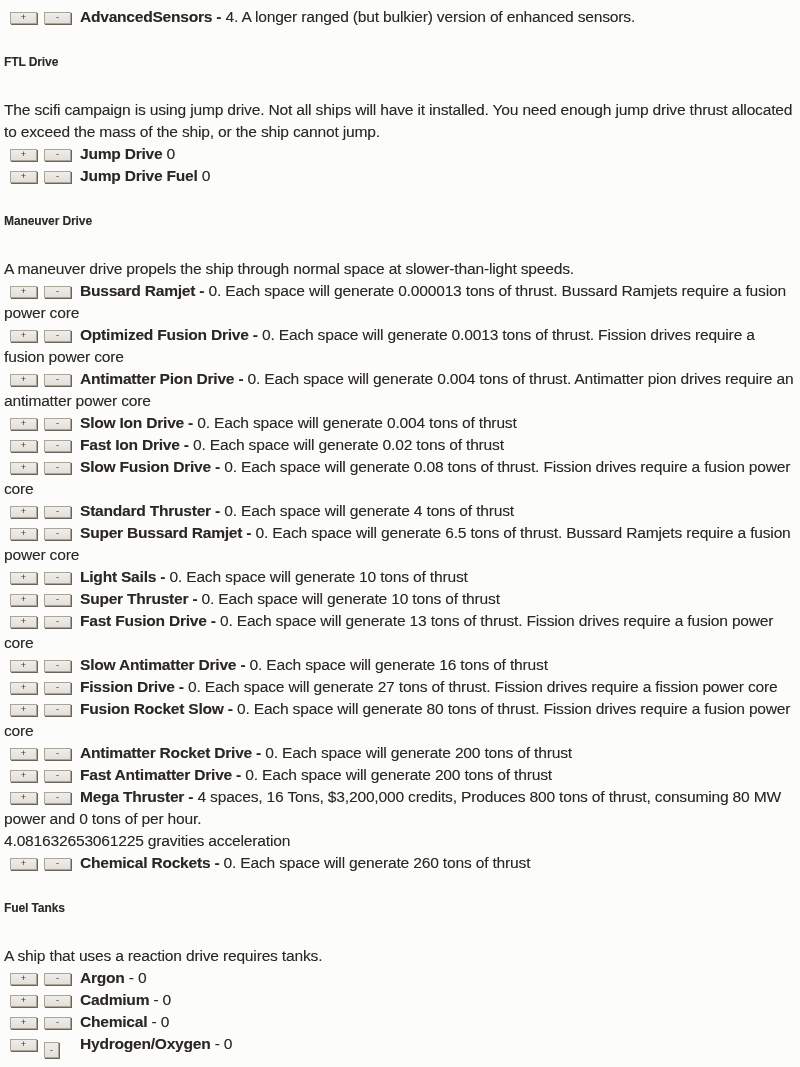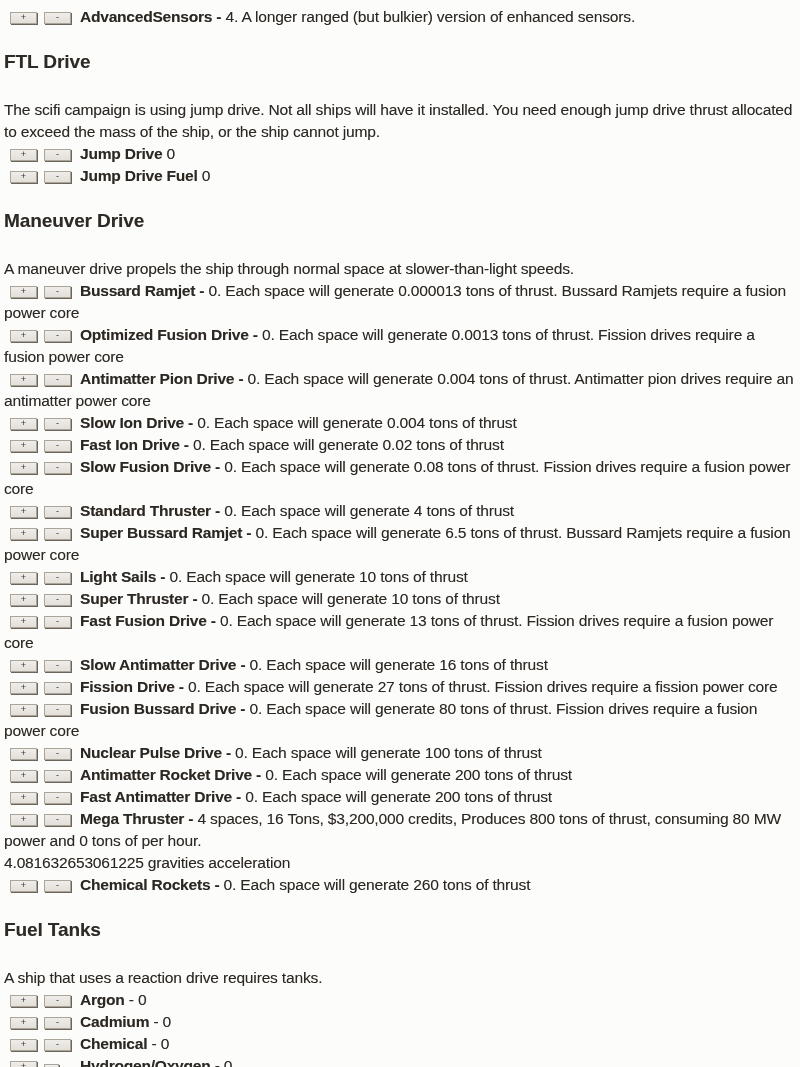--- a/index.html
+++ b/index.html
@@ -14,21 +14,21 @@
     line-height: 22px;
     letter-spacing: -0.15px;
     overflow: hidden;
     text-shadow: 0.2px 0.2px 0.35px rgba(60,50,40,0.35);
   }
   p { margin: 0; }
   .item { margin: 0; }
   .item b { letter-spacing: -0.2px; margin-top: 7px; }
   .ds { white-space: pre-line; }
   h3.heading {
-    font-size: 19px;
+    font-size: 12px;
     line-height: 22px;
     margin: 23px 0 26px 0;
     letter-spacing: -0.1px;
     color: #2e2a25;
   }
   .btn {
     display: inline-block;
     box-sizing: border-box;
     width: 27px; height: 12px;
     margin: 0 7px 0 0;
@@ -77,22 +77,21 @@
   <p class="item"><button class="btn plus">+</button><button class="btn minus">-</button><b>Slow Ion Drive -</b> <span class="ds">0. Each space will generate 0.004 tons of thrust</span></p>
   <p class="item"><button class="btn plus">+</button><button class="btn minus">-</button><b>Fast Ion Drive -</b> <span class="ds">0. Each space will generate 0.02 tons of thrust</span></p>
   <p class="item"><button class="btn plus">+</button><button class="btn minus">-</button><b>Slow Fusion Drive -</b> <span class="ds">0. Each space will generate 0.08 tons of thrust. Fission drives require a fusion power core</span></p>
   <p class="item"><button class="btn plus">+</button><button class="btn minus">-</button><b>Standard Thruster -</b> <span class="ds">0. Each space will generate 4 tons of thrust</span></p>
   <p class="item"><button class="btn plus">+</button><button class="btn minus">-</button><b>Super Bussard Ramjet -</b> <span class="ds">0. Each space will generate 6.5 tons of thrust. Bussard Ramjets require a fusion power core</span></p>
   <p class="item"><button class="btn plus">+</button><button class="btn minus">-</button><b>Light Sails -</b> <span class="ds">0. Each space will generate 10 tons of thrust</span></p>
   <p class="item"><button class="btn plus">+</button><button class="btn minus">-</button><b>Super Thruster -</b> <span class="ds">0. Each space will generate 10 tons of thrust</span></p>
   <p class="item"><button class="btn plus">+</button><button class="btn minus">-</button><b>Fast Fusion Drive -</b> <span class="ds">0. Each space will generate 13 tons of thrust. Fission drives require a fusion power core</span></p>
   <p class="item"><button class="btn plus">+</button><button class="btn minus">-</button><b>Slow Antimatter Drive -</b> <span class="ds">0. Each space will generate 16 tons of thrust</span></p>
   <p class="item"><button class="btn plus">+</button><button class="btn minus">-</button><b>Fission Drive -</b> <span class="ds">0. Each space will generate 27 tons of thrust. Fission drives require a fission power core</span></p>
-  <p class="item"><button class="btn plus">+</button><button class="btn minus">-</button><b>Fusion Bussard Drive -</b> <span class="ds">0. Each space will generate 80 tons of thrust. Fission drives require a fusion power core</span></p>
-  <p class="item"><button class="btn plus">+</button><button class="btn minus">-</button><b>Nuclear Pulse Drive -</b> <span class="ds">0. Each space will generate 100 tons of thrust</span></p>
+  <p class="item"><button class="btn plus">+</button><button class="btn minus">-</button><b>Fusion Rocket Slow -</b> <span class="ds">0. Each space will generate 80 tons of thrust. Fission drives require a fusion power core</span></p>
   <p class="item"><button class="btn plus">+</button><button class="btn minus">-</button><b>Antimatter Rocket Drive -</b> <span class="ds">0. Each space will generate 200 tons of thrust</span></p>
   <p class="item"><button class="btn plus">+</button><button class="btn minus">-</button><b>Fast Antimatter Drive -</b> <span class="ds">0. Each space will generate 200 tons of thrust</span></p>
   <p class="item"><button class="btn plus">+</button><button class="btn minus">-</button><b>Mega Thruster -</b> <span class="ds">4 spaces, 16 Tons, $3,200,000 credits, Produces 800 tons of thrust, consuming 80 MW power and 0 tons of per hour.
 4.081632653061225 gravities acceleration</span></p>
   <p class="item"><button class="btn plus">+</button><button class="btn minus">-</button><b>Chemical Rockets -</b> <span class="ds">0. Each space will generate 260 tons of thrust</span></p>
 
   <h3 class="heading">Fuel Tanks</h3>
   <p class="intro">A ship that uses a reaction drive requires tanks.</p>
 
   <p class="item"><button class="btn plus">+</button><button class="btn minus">-</button><b>Argon</b> <span class="ds">- 0</span></p>

